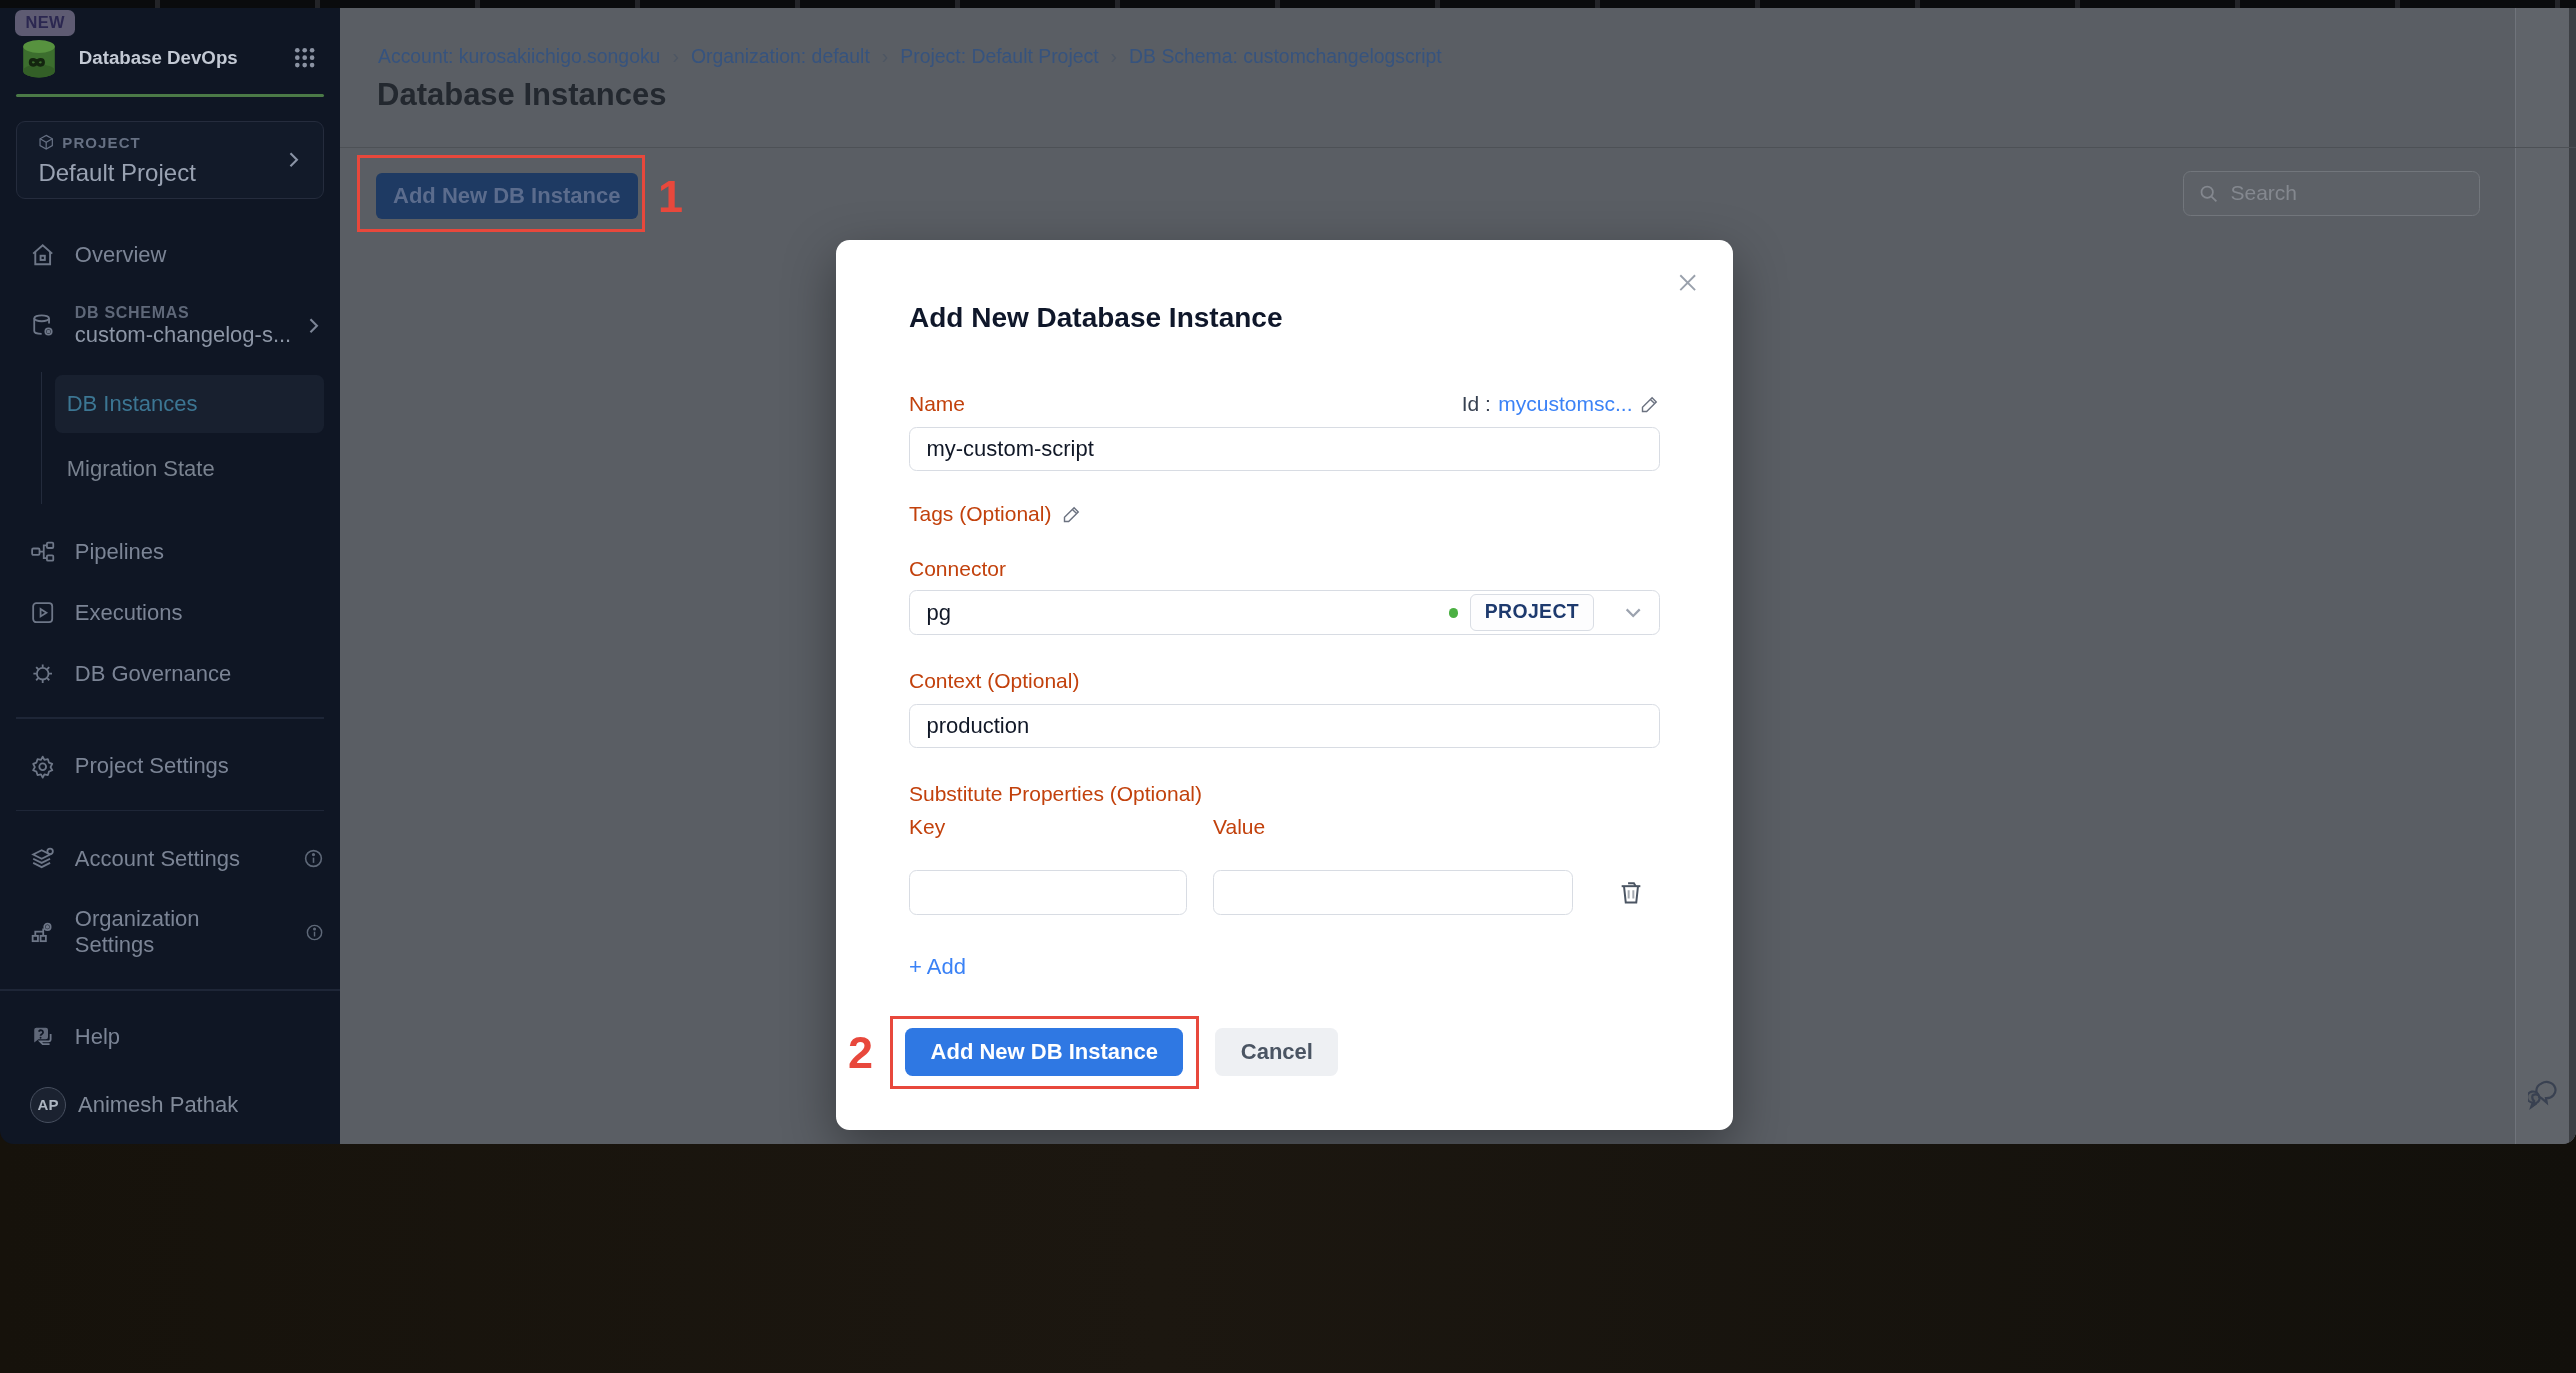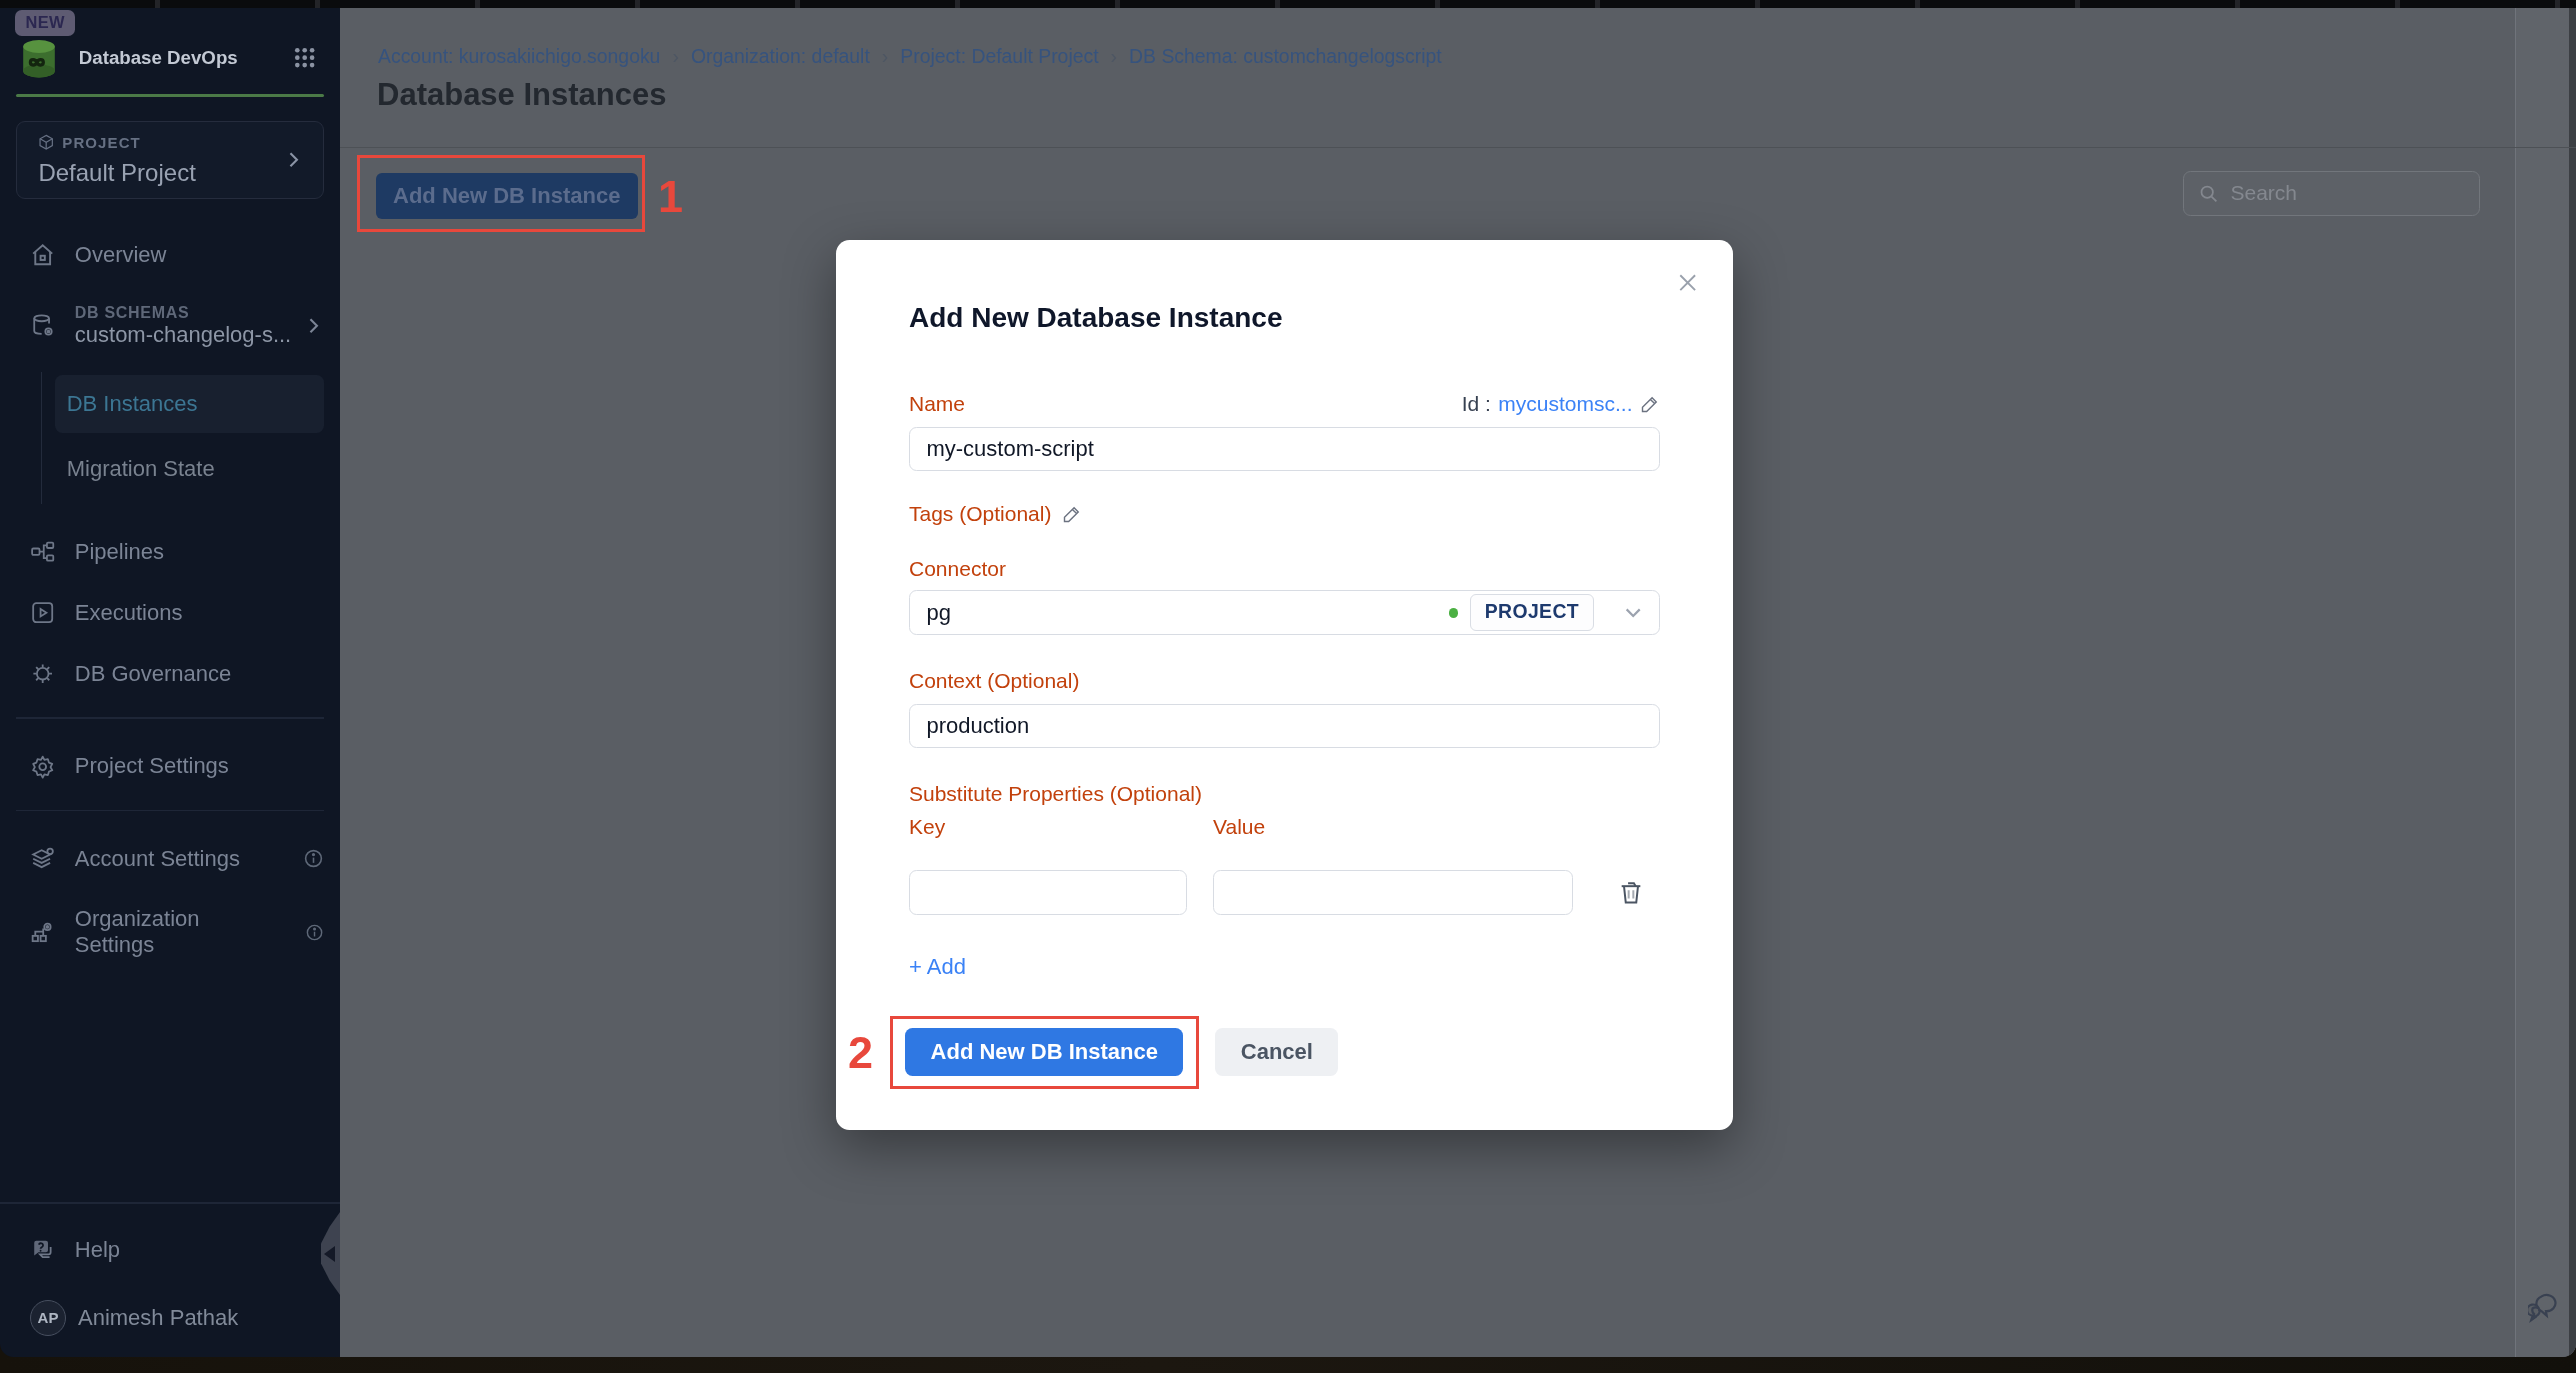--- a/index.html
+++ b/index.html
@@ -12,21 +12,21 @@
   .screen { position: relative; width: 2576px; height: 1373px; }
 
   
   .chrome-strip {
     position: absolute; top: 0; left: 0; width: 2576px; height: 7.5px;
     background: repeating-linear-gradient(90deg, #0a0b0d 0 155px, #232428 155px 160px);
   }
 
   
   .window {
-    position: absolute; top: 7.5px; left: 0; width: 2576px; height: 1349px;
+    position: absolute; top: 7.5px; left: 0; width: 2576px; height: 1136px;
     display: flex; border-radius: 0 0 13.5px 13.5px; overflow: hidden;
   }
 
   
   .sidebar {
     position: relative; width: 340px; height: 100%; flex: 0 0 340px;
     background: #0f1624; display: flex; flex-direction: column;
   }
   .new-badge {
     position: absolute; top: 2.2px; left: 15px; padding: 3px 10.5px 4.5px;

